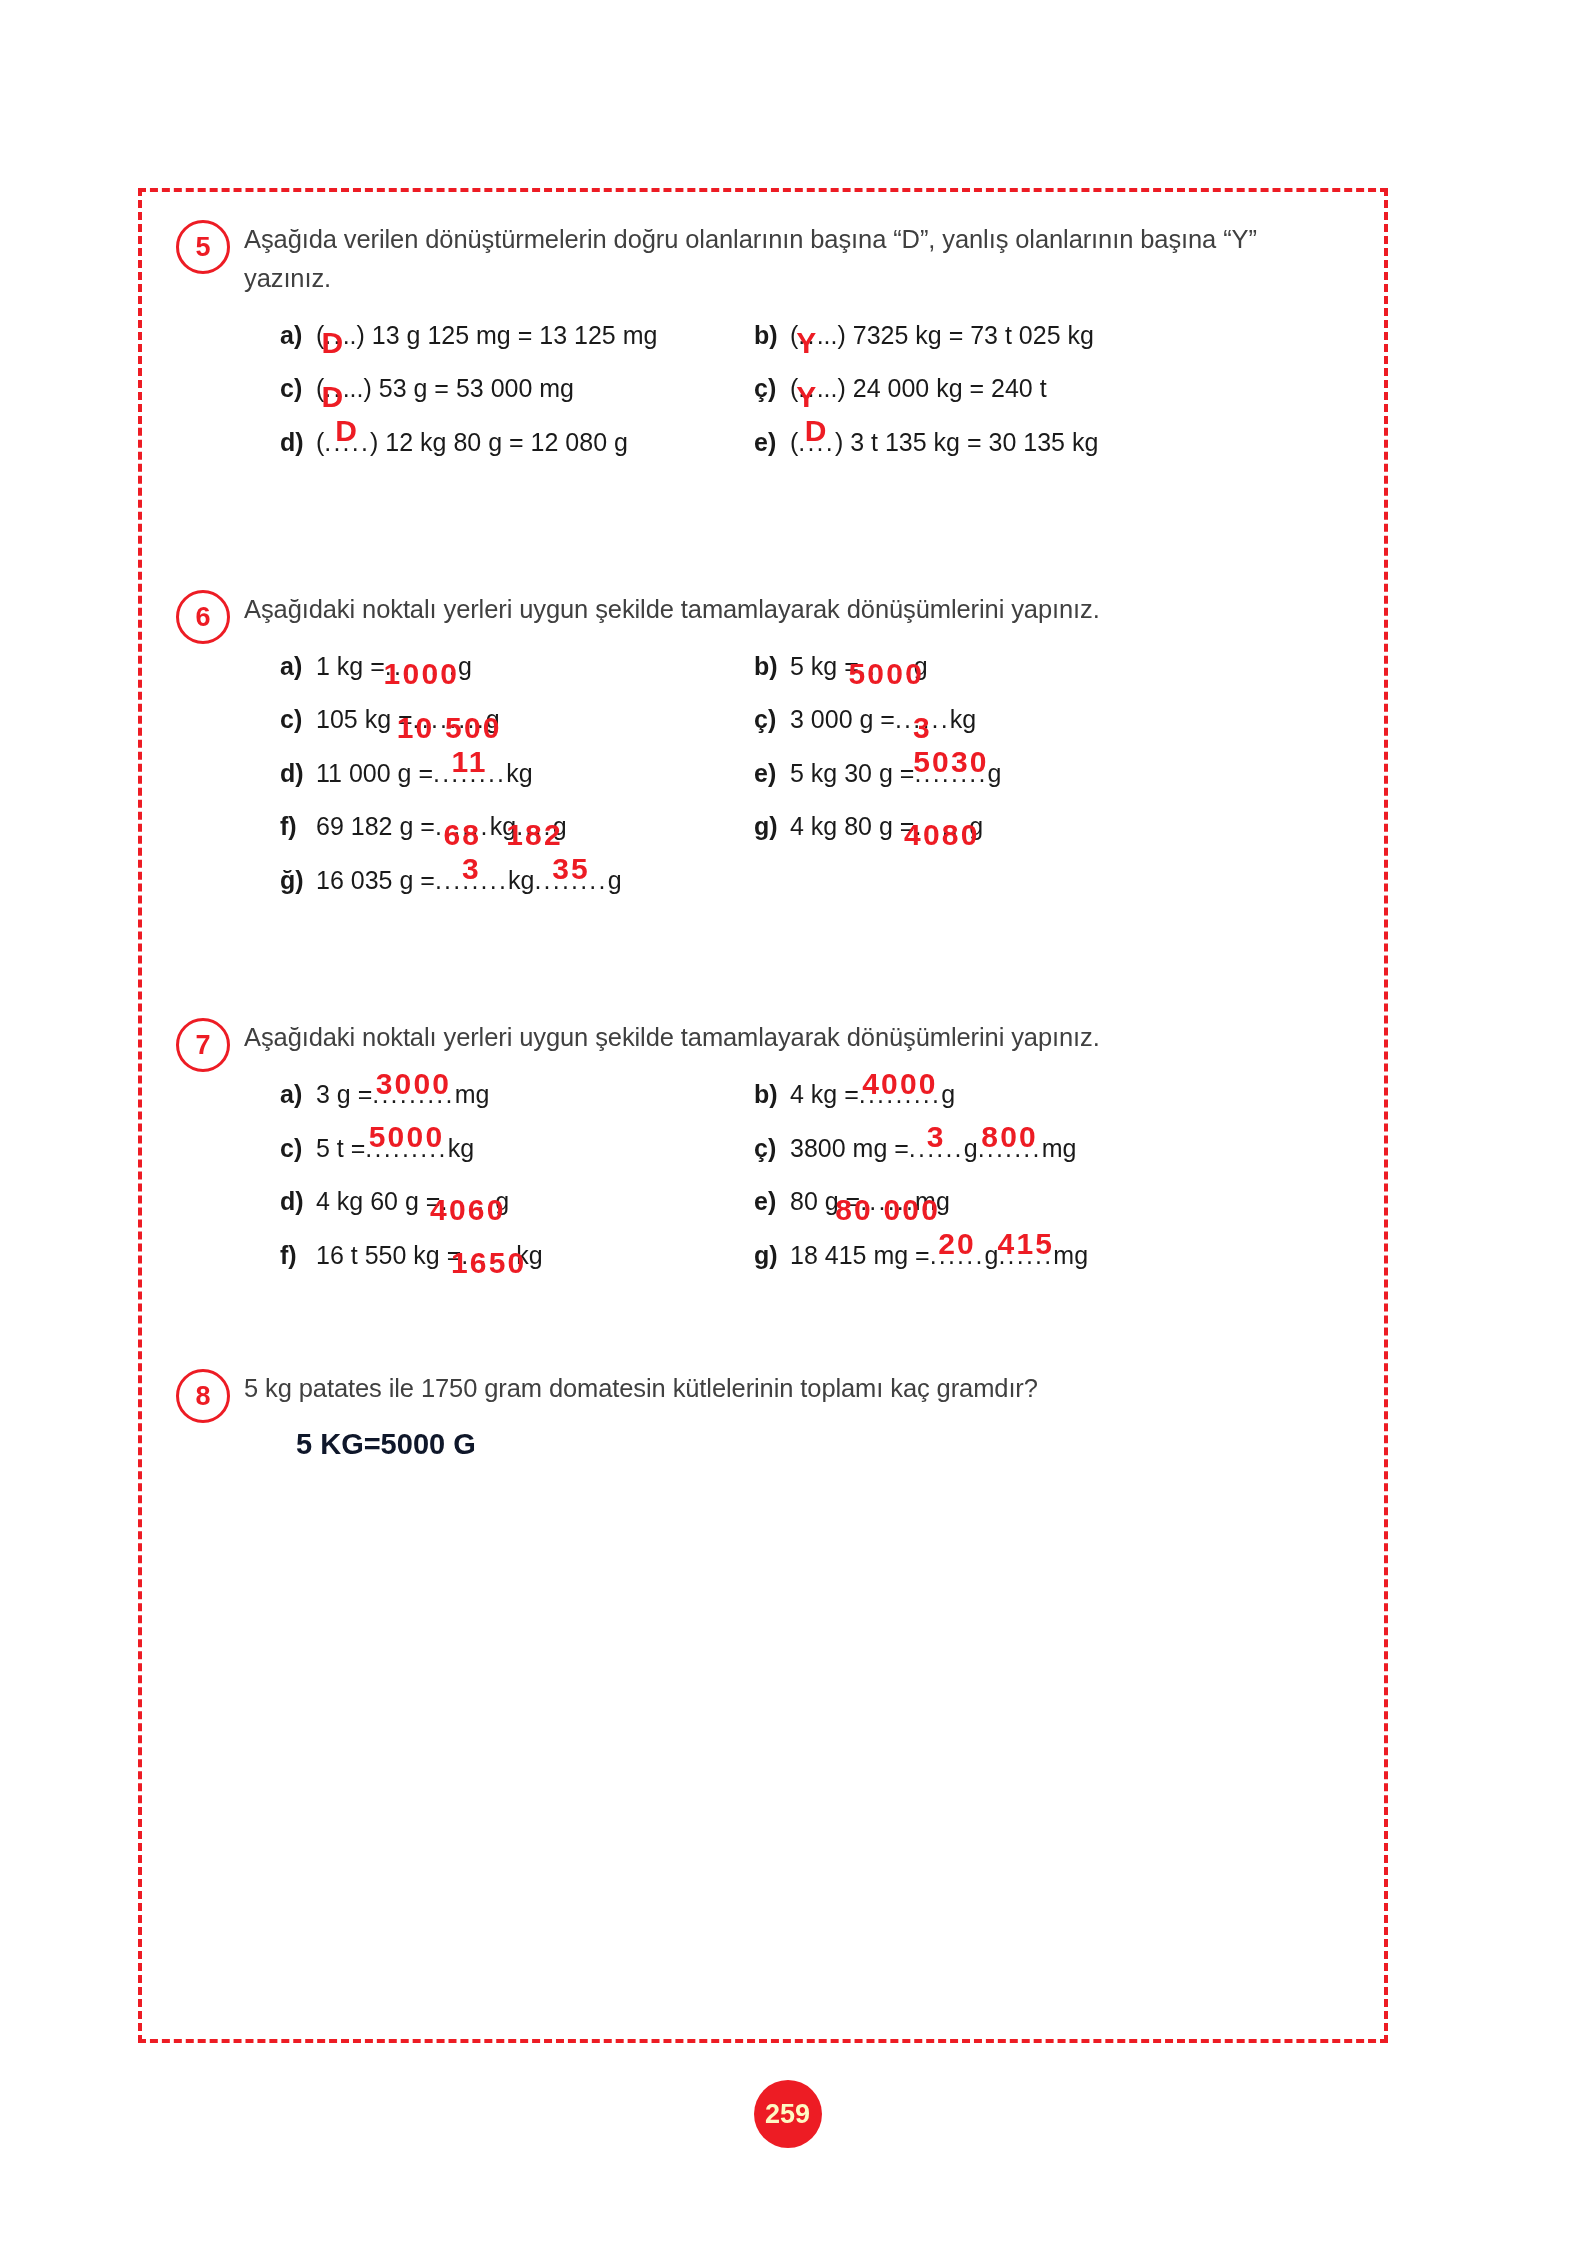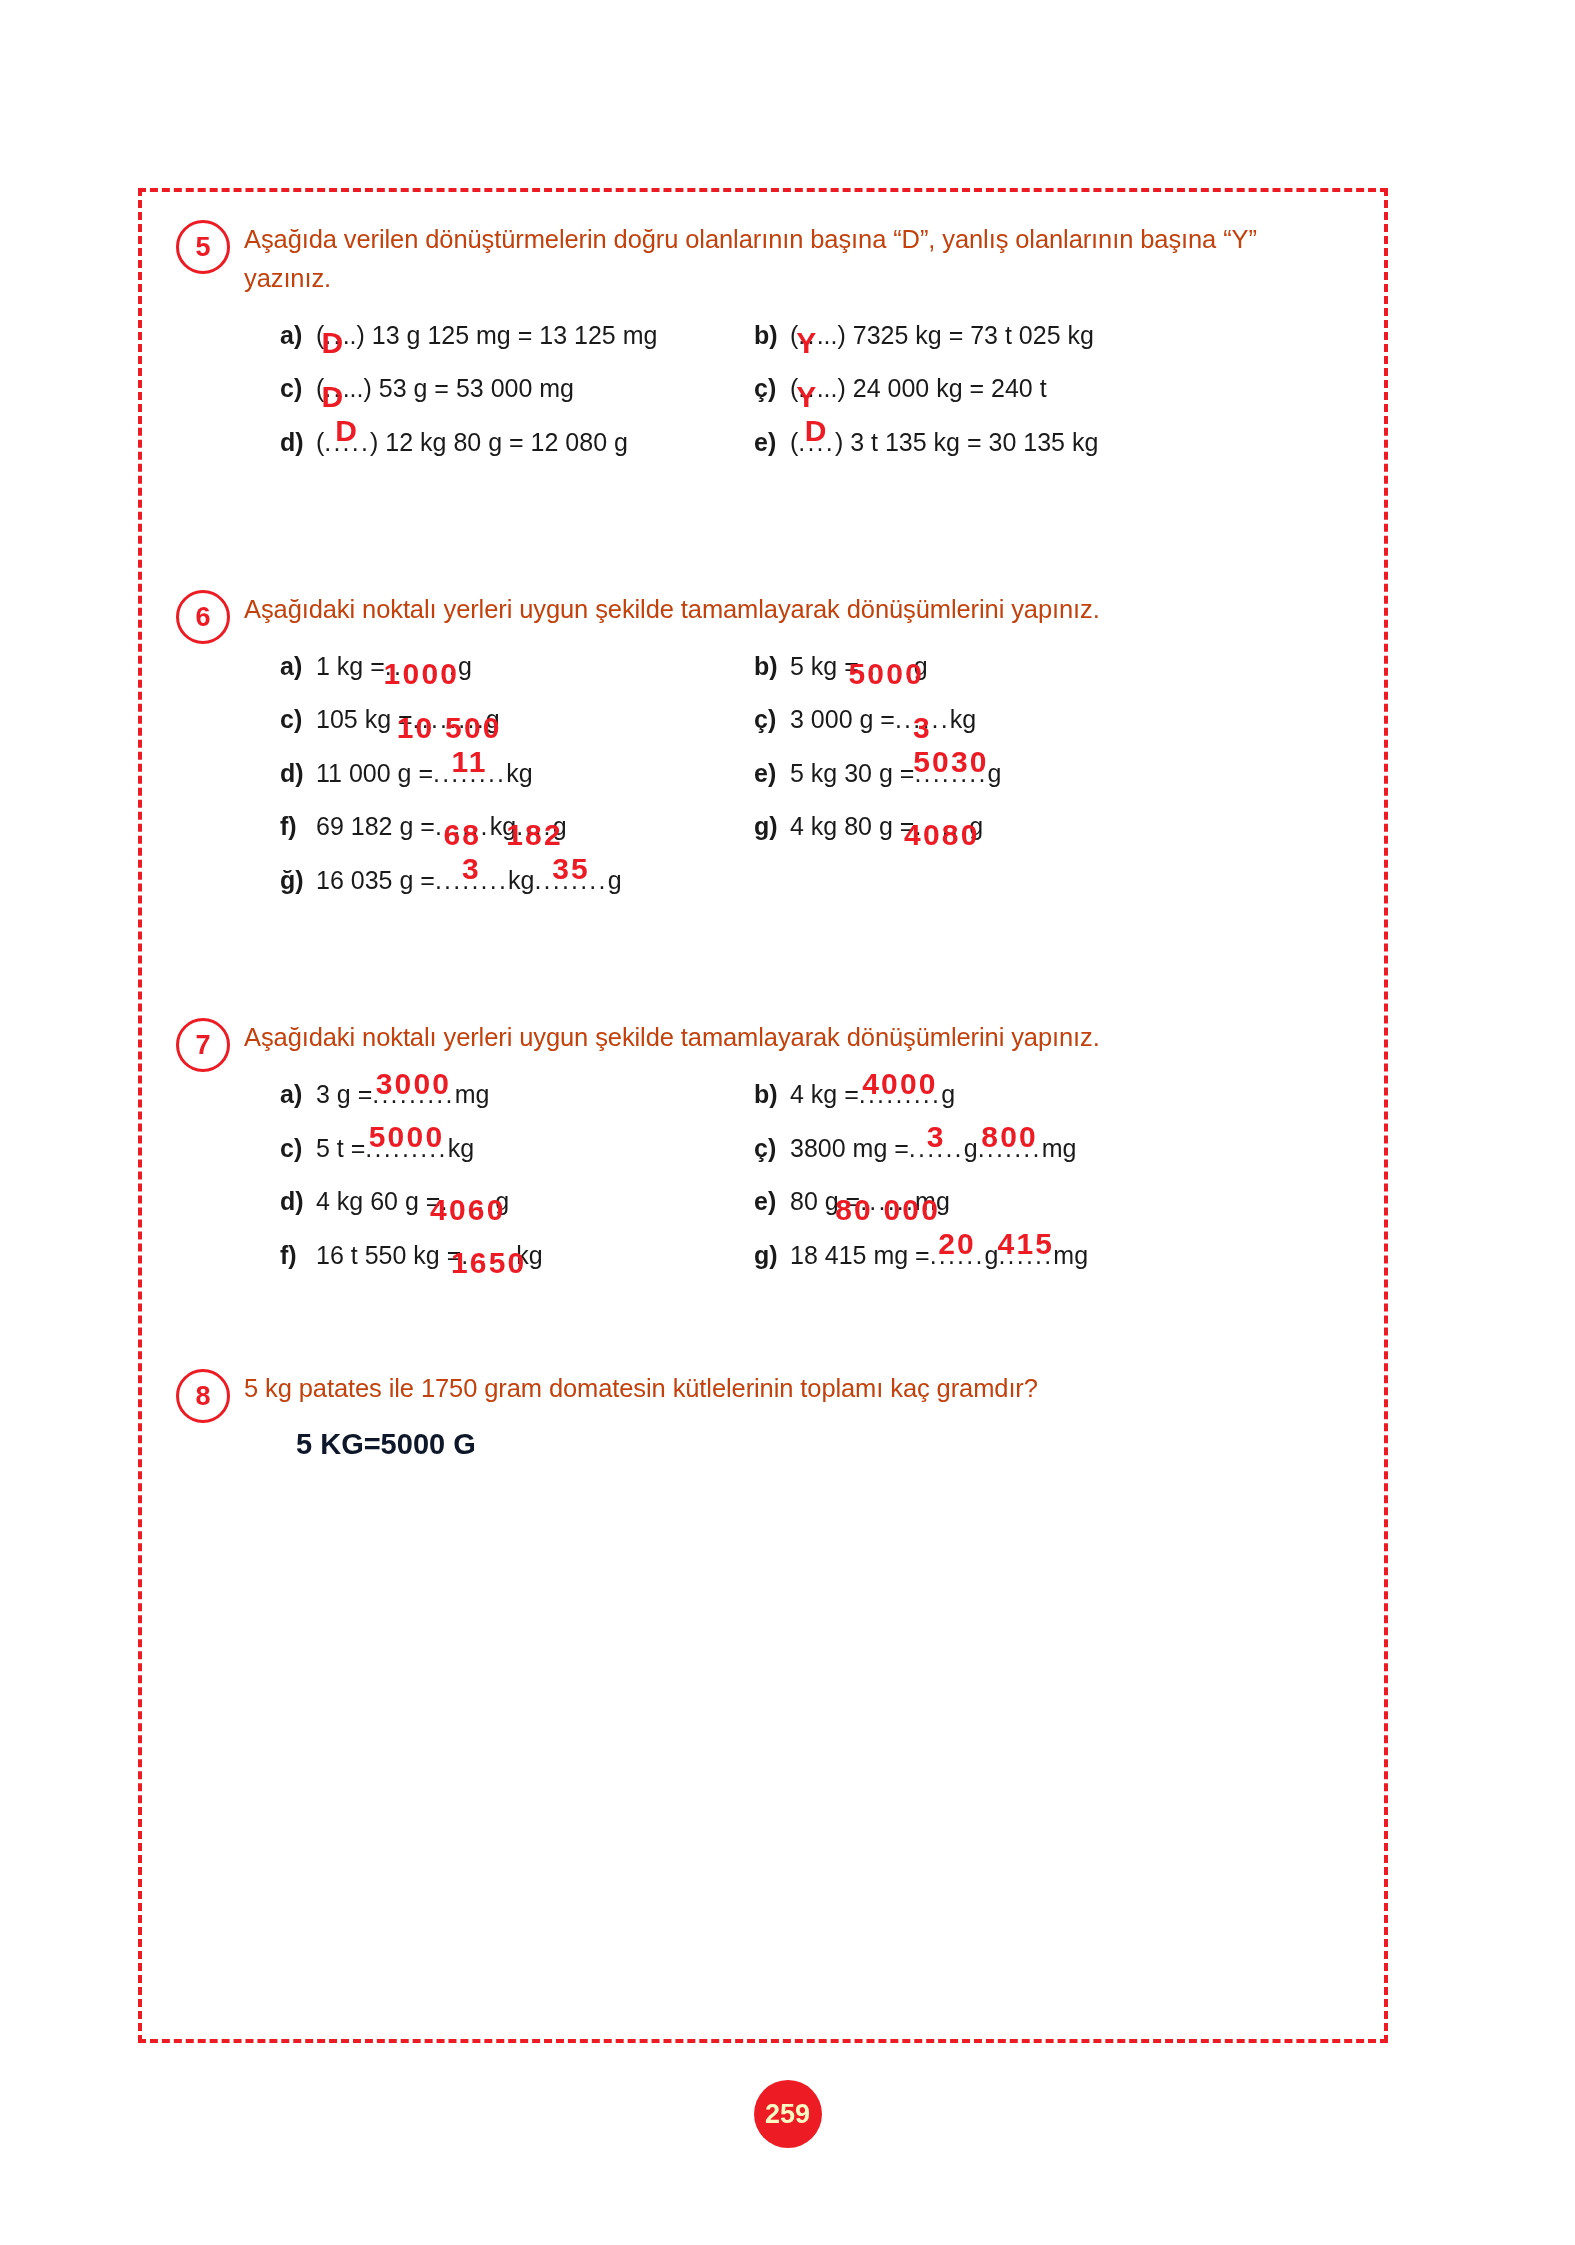--- a/index.html
+++ b/index.html
@@ -46,21 +46,21 @@
     display: flex;
     align-items: center;
     justify-content: center;
     line-height: 1;
   }
 
   .q-body { margin-left: 68px; }
 
   .q-text {
     font-size: 25.5px;
-    color: #c2410c;
+    color: #404040;
     line-height: 1.52;
     letter-spacing: -0.1px;
   }
 
   
   .rows { margin-top: 14px; }
 
   .row {
     display: flex;
     align-items: flex-start;

